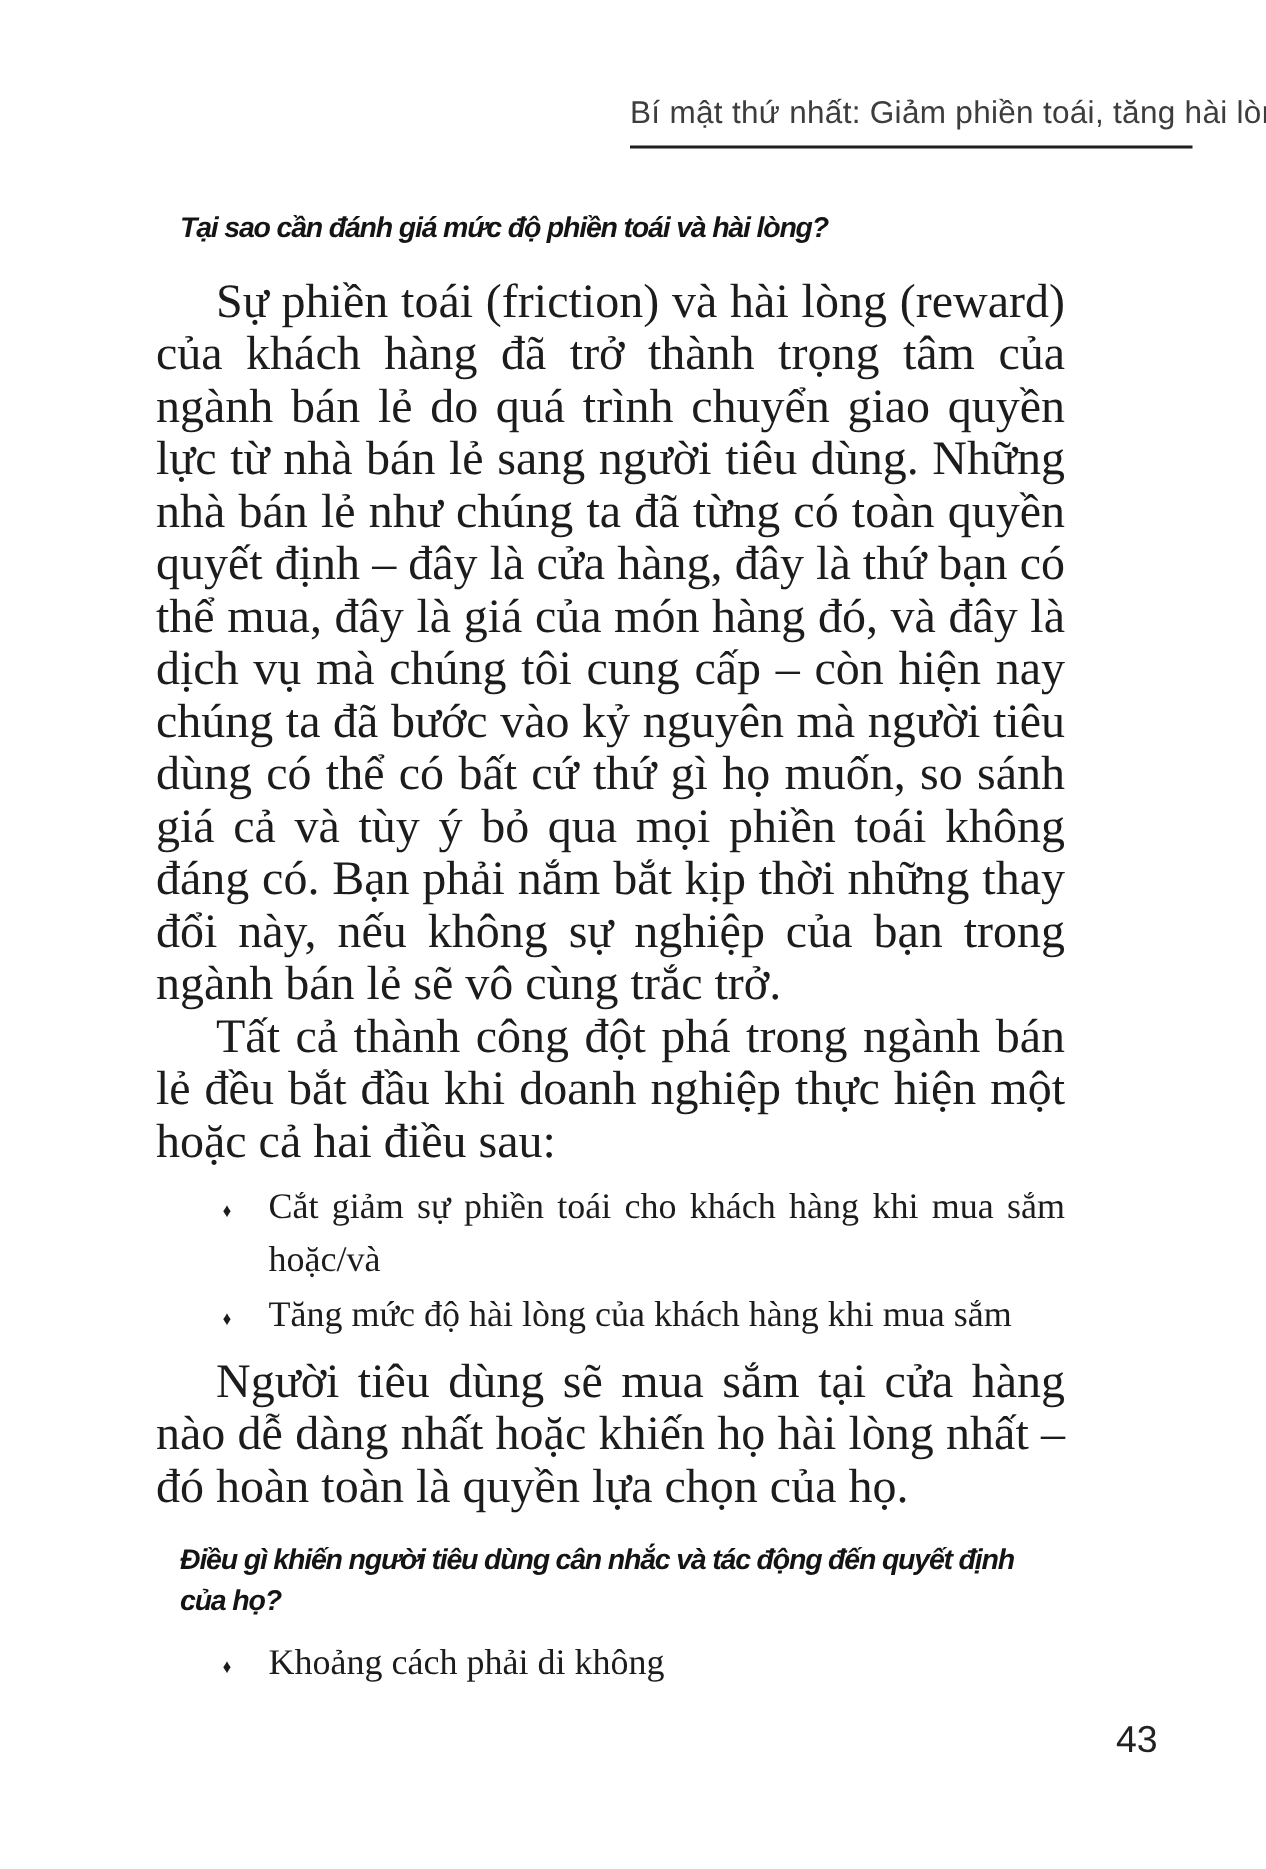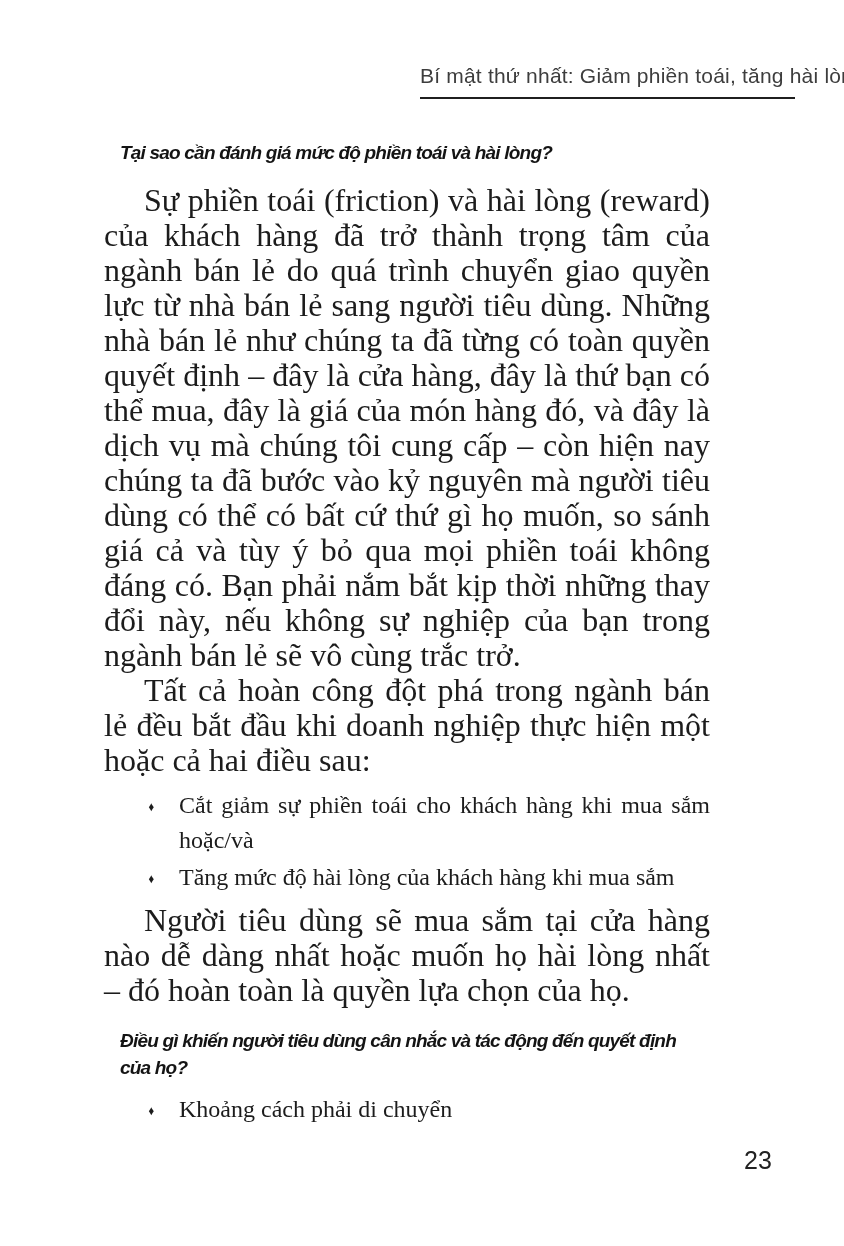--- a/index.html
+++ b/index.html
@@ -106,42 +106,42 @@
 <div class="page">
 
   <div class="running-header">Bí mật thứ nhất: Giảm phiền toái, tăng hài lòng</div>
 
   <div class="content">
 
     <h1 class="section-heading">Tại sao cần đánh giá mức độ phiền toái và hài lòng?</h1>
 
     <p class="body-para">Sự phiền toái (friction) và hài lòng (reward) của khách hàng đã trở thành trọng tâm của ngành bán lẻ do quá trình chuyển giao quyền lực từ nhà bán lẻ sang người tiêu dùng. Những nhà bán lẻ như chúng ta đã từng có toàn quyền quyết định – đây là cửa hàng, đây là thứ bạn có thể mua, đây là giá của món hàng đó, và đây là dịch vụ mà chúng tôi cung cấp – còn hiện nay chúng ta đã bước vào kỷ nguyên mà người tiêu dùng có thể có bất cứ thứ gì họ muốn, so sánh giá cả và tùy ý bỏ qua mọi phiền toái không đáng có. Bạn phải nắm bắt kịp thời những thay đổi này, nếu không sự nghiệp của bạn trong ngành bán lẻ sẽ vô cùng trắc trở.</p>
 
-    <p class="body-para">Tất cả hoàn công đột phá trong ngành bán lẻ đều bắt đầu khi doanh nghiệp thực hiện một hoặc cả hai điều sau:</p>
+    <p class="body-para">Tất cả thành công đột phá trong ngành bán lẻ đều bắt đầu khi doanh nghiệp thực hiện một hoặc cả hai điều sau:</p>
 
     <ul class="bullet-list">
       <li class="bullet-item">
         <span class="bullet-marker">♦</span>
         <span>Cắt giảm sự phiền toái cho khách hàng khi mua sắm hoặc/và</span>
       </li>
       <li class="bullet-item">
         <span class="bullet-marker">♦</span>
         <span>Tăng mức độ hài lòng của khách hàng khi mua sắm</span>
       </li>
     </ul>
 
-    <p class="body-para">Người tiêu dùng sẽ mua sắm tại cửa hàng nào dễ dàng nhất hoặc muốn họ hài lòng nhất – đó hoàn toàn là quyền lựa chọn của họ.</p>
+    <p class="body-para">Người tiêu dùng sẽ mua sắm tại cửa hàng nào dễ dàng nhất hoặc khiến họ hài lòng nhất – đó hoàn toàn là quyền lựa chọn của họ.</p>
 
     <h1 class="section-heading second">Điều gì khiến người tiêu dùng cân nhắc và tác động đến quyết định của họ?</h1>
 
 
     <ul class="bullet-list">
       <li class="bullet-item">
         <span class="bullet-marker">♦</span>
-        <span>Khoảng cách phải di chuyển</span>
+        <span>Khoảng cách phải di không</span>
       </li>
     </ul>
 
   </div>
 
-  <div class="page-number">23</div>
+  <div class="page-number">43</div>
 
 </div>
 
 </body></html>

